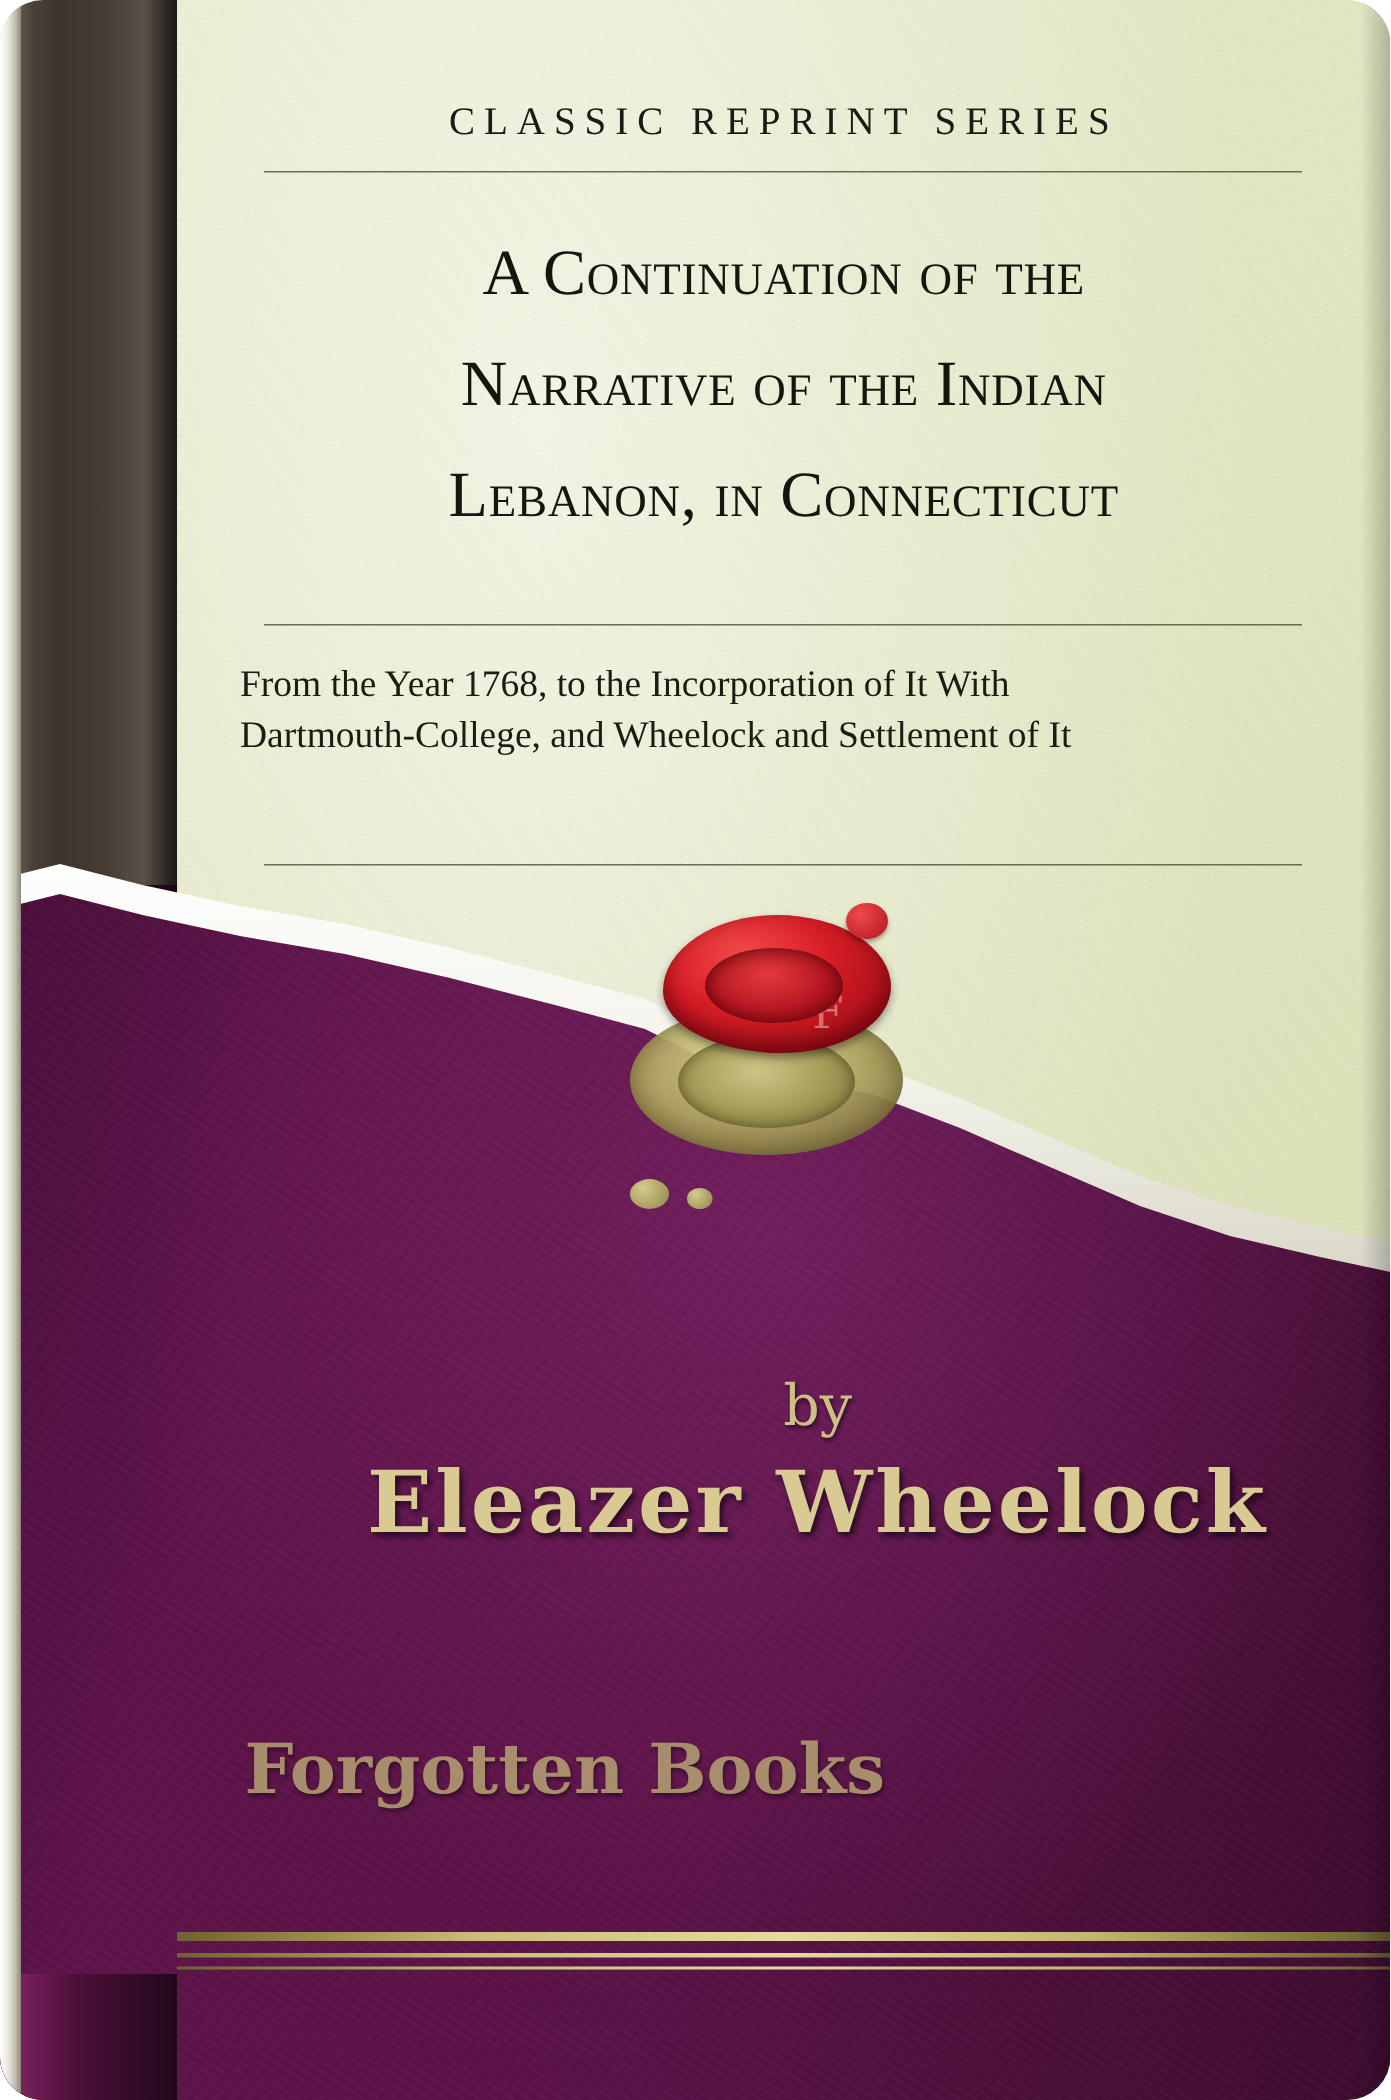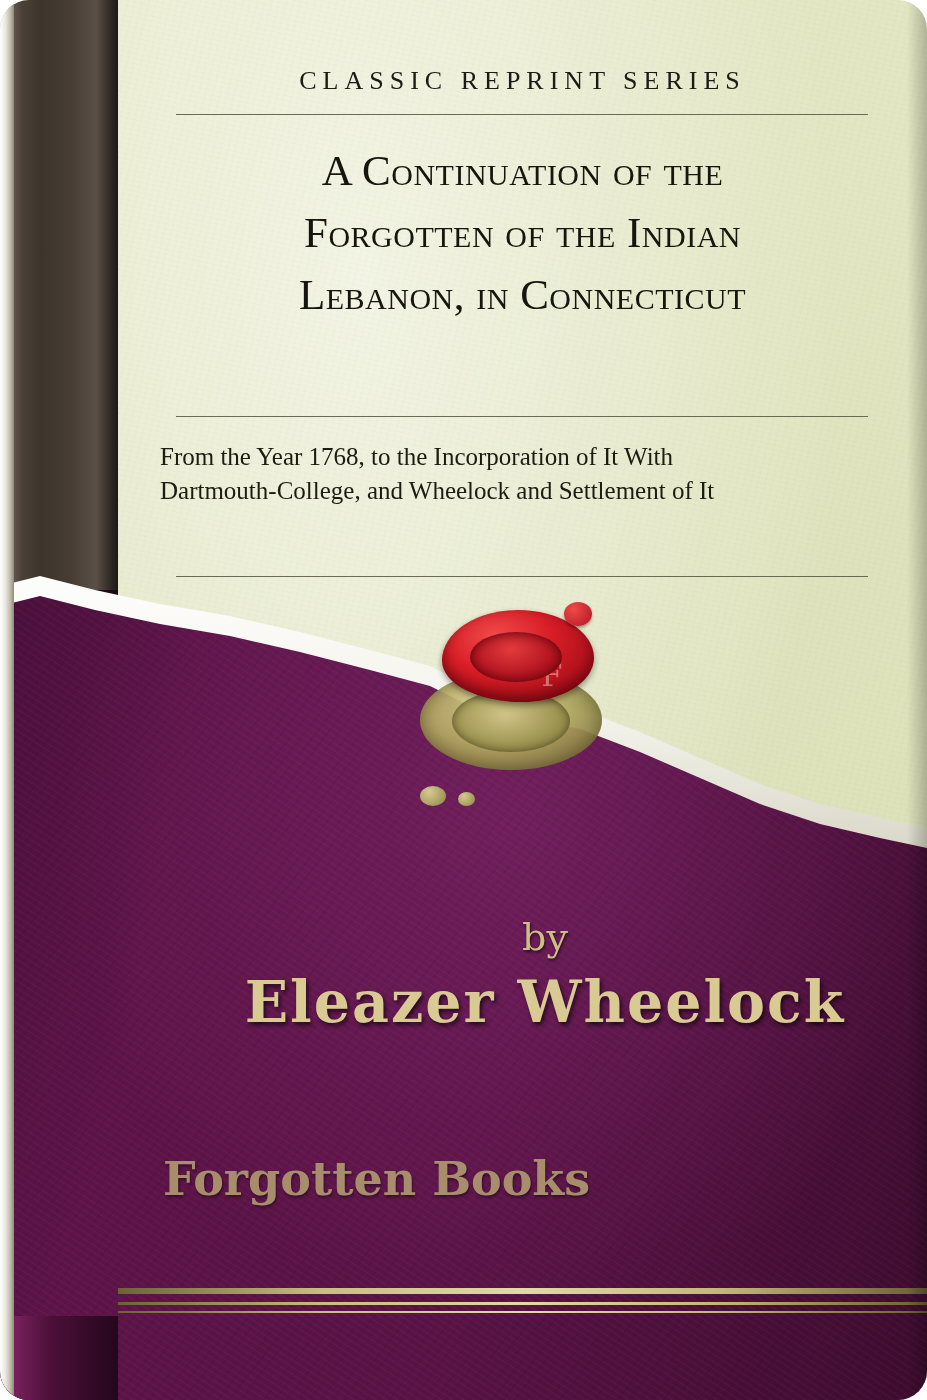--- a/index.html
+++ b/index.html
@@ -144,20 +144,21 @@
     width: 745px;
     text-align: center;
     color: #16160f;
     font-family: "Liberation Serif", serif;
   }
   .title-line {
     font-size: 43px;
     line-height: 62px;
     letter-spacing: 0.5px;
     white-space: nowrap;
+    margin-top: 12px;
   }
   
   .sc { font-variant: small-caps; }
 
   
   .subtitle {
     position: absolute;
     left: 160px;
     top: 440px;
     width: 725px;
@@ -345,21 +346,21 @@
     <div class="purple-texture"></div>
   </div>
 
   <div class="tear"></div>
 
   <div class="series-label">CLASSIC REPRINT SERIES</div>
   <div class="rule rule-top"></div>
 
   <div class="title">
     <div class="title-line sc">A Continuation of the</div>
-    <div class="title-line sc">Forgotten of the Indian</div>
+    <div class="title-line sc">Narrative of the Indian</div>
     <div class="title-line sc">Lebanon, in Connecticut</div>
   </div>
 
   <div class="rule rule-mid"></div>
 
   <div class="subtitle">
     <div>From the Year 1768, to the Incorporation of It With</div>
     <div>Dartmouth-College, and Wheelock and Settlement of It</div>
   </div>
 

